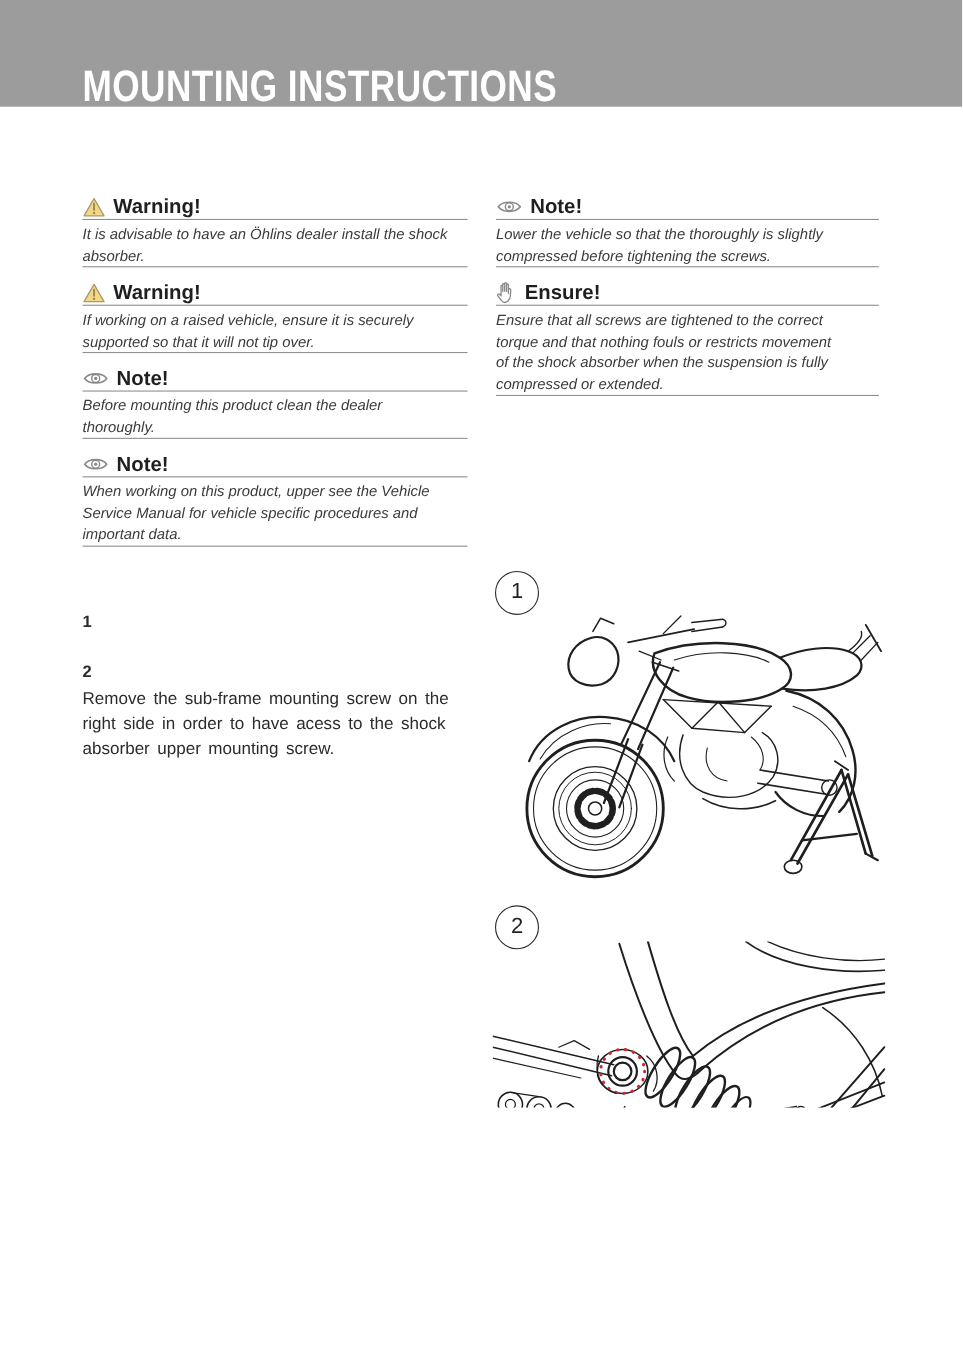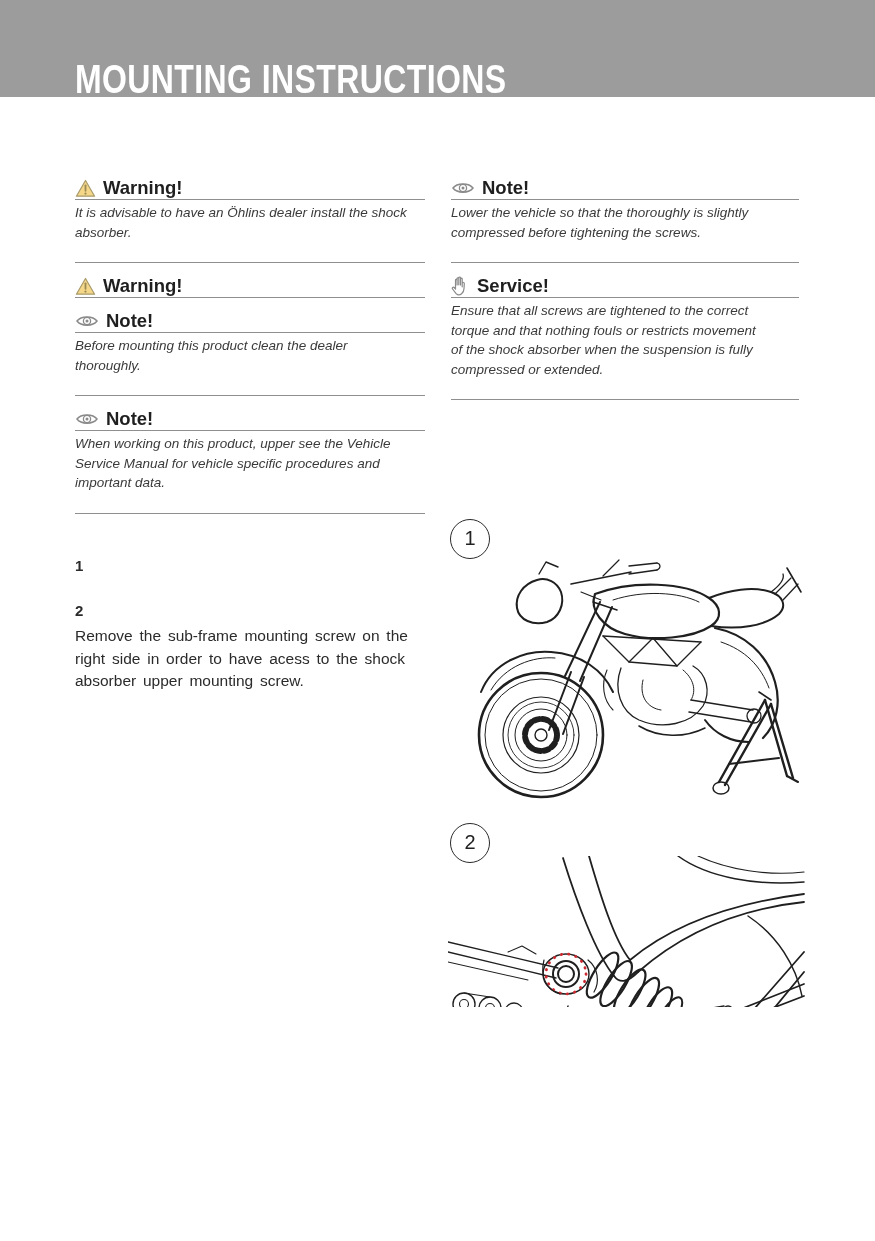--- a/index.html
+++ b/index.html
@@ -29,21 +29,21 @@
   .callout{margin-bottom:13px;}
   .callout .head{
     display:flex;align-items:center;gap:7px;height:22px;line-height:22px;
     font-size:18.5px;font-weight:bold;color:var(--heading-text);
     border-bottom:1px solid var(--rule);padding-bottom:1px;
   }
   .callout .head .ic{display:inline-flex;align-items:center;flex:0 0 auto;}
   .callout .body{
     margin-top:3px;font-style:italic;font-size:13.5px;line-height:19.5px;
     color:var(--body-text);white-space:pre;border-bottom:1px solid var(--rule);
-    padding-bottom:20px;
+    padding-bottom:0;
   }
   
   .steps{position:absolute;left:75px;top:556px;width:352px;}
   .step-num{font-size:15px;font-weight:bold;color:var(--step-text);line-height:20px;}
   .step-text{
     margin-top:4px;font-size:15.5px;line-height:22.5px;color:var(--step-text);
     white-space:pre;word-spacing:2.5px;
   }
   .step+.step{margin-top:25px;}
   
@@ -94,20 +94,22 @@
       <div class="head">
         <span class="ic">
           <svg width="21" height="19" viewBox="0 0 21 19">
               <path d="M10.5 1.5 L19.6 17.2 L1.4 17.2 Z" fill="var(--warning-fill)" stroke="var(--warning-stroke)" stroke-width="1.2" stroke-linejoin="round"></path>
               <path d="M10.5 6.3 L10.5 11.8" stroke="#9b8b55" stroke-width="1.8" fill="none" stroke-linecap="round"></path>
               <circle cx="10.5" cy="14.6" r="1.1" fill="#9b8b55"></circle>
             </svg>
         </span>
         <span>Warning!</span>
       </div>
+      <div class="body">If working on a raised vehicle, ensure it is securely
+supported so that it will not tip over.</div>
     </div>
 
     <div class="callout">
       <div class="head">
         <span class="ic">
           <svg width="24" height="14" viewBox="0 0 24 14">
               <path d="M2 7 C6 1.5 18 1.5 22 7 C18 12.5 6 12.5 2 7 Z" stroke="var(--icon-gray)" stroke-width="1.5" fill="none"></path>
               <circle cx="12" cy="7" r="3.6" stroke="var(--icon-gray)" stroke-width="1.3" fill="none"></circle>
               <circle cx="12" cy="7" r="1.5" fill="var(--icon-gray)"></circle>
             </svg>
@@ -153,21 +155,21 @@
 compressed before tightening the screws.</div>
     </div>
 
     <div class="callout">
       <div class="head">
         <span class="ic">
           <svg width="19" height="21" viewBox="0 0 19 21">
               <path d="M4.5 10.5 L4.5 4.2 C4.5 3.2 6.1 3.2 6.1 4.2 L6.1 9 L6.1 2.6 C6.1 1.5 7.8 1.5 7.8 2.6 L7.8 8.8 L7.8 1.8 C7.8 0.7 9.5 0.7 9.5 1.8 L9.5 8.9 L9.5 3 C9.5 1.9 11.2 1.9 11.2 3 L11.2 10.8 L11.2 7.4 C11.4 5.9 13.4 6.3 13.3 7.8 L13 12.6 C12.9 15 12 16.6 10.6 17.8 C8.8 19.3 6.4 19 4.9 17.3 L1.6 13 C0.7 11.9 2.2 10.6 3.2 11.5 L4.5 13 Z" stroke="var(--icon-gray)" stroke-width="1.2" fill="#fff" stroke-linejoin="round"></path>
             </svg>
         </span>
-        <span>Service!</span>
+        <span>Ensure!</span>
       </div>
       <div class="body">Ensure that all screws are tightened to the correct
 torque and that nothing fouls or restricts movement
 of the shock absorber when the suspension is fully
 compressed or extended.</div>
     </div>
 
   </div>
 
   <div class="steps">

